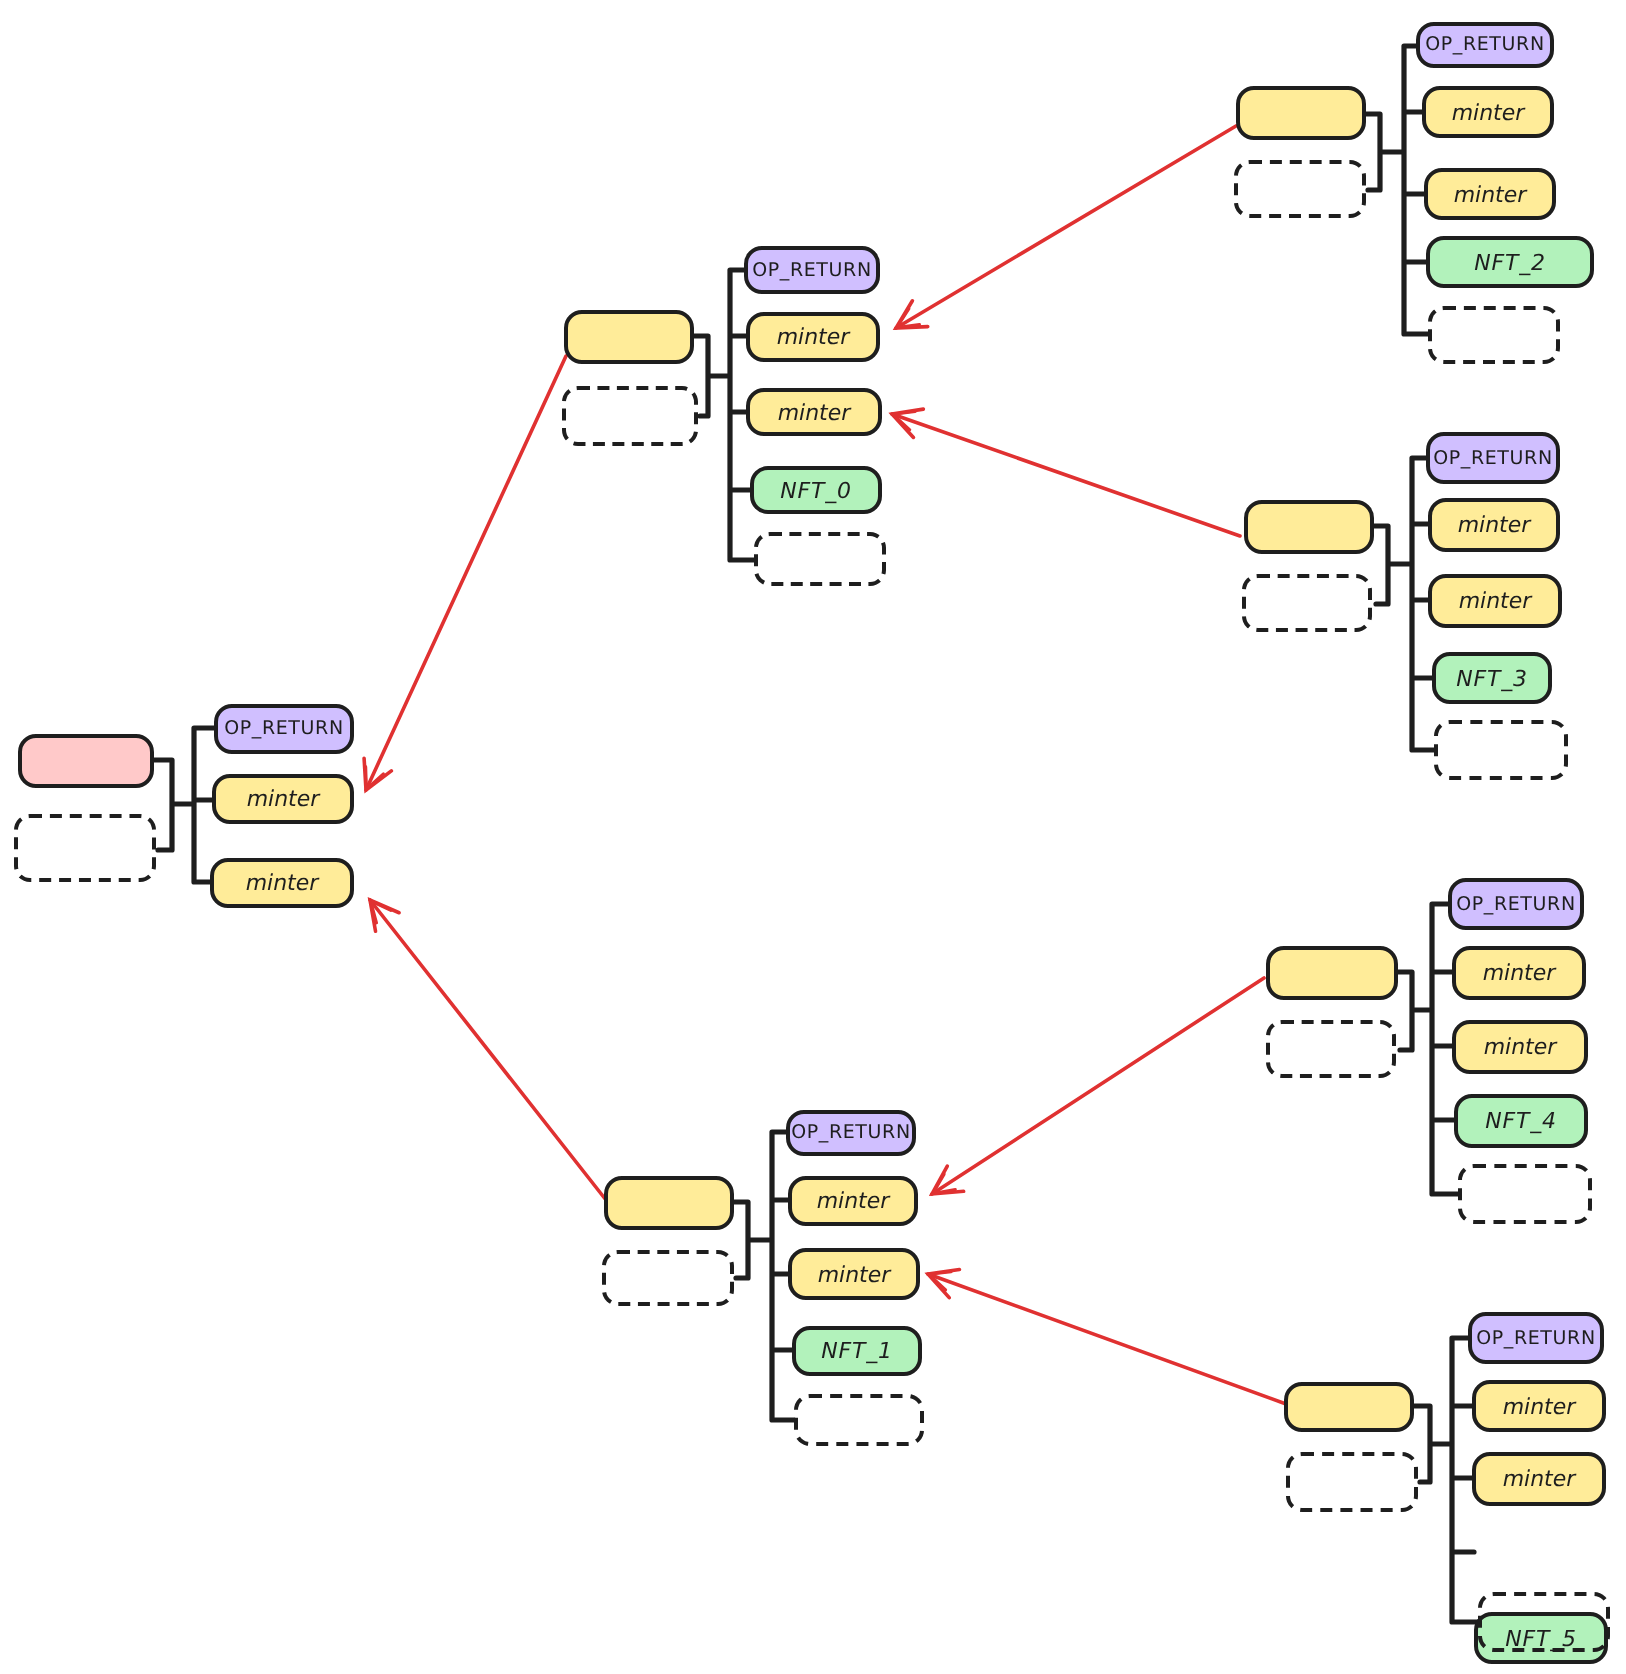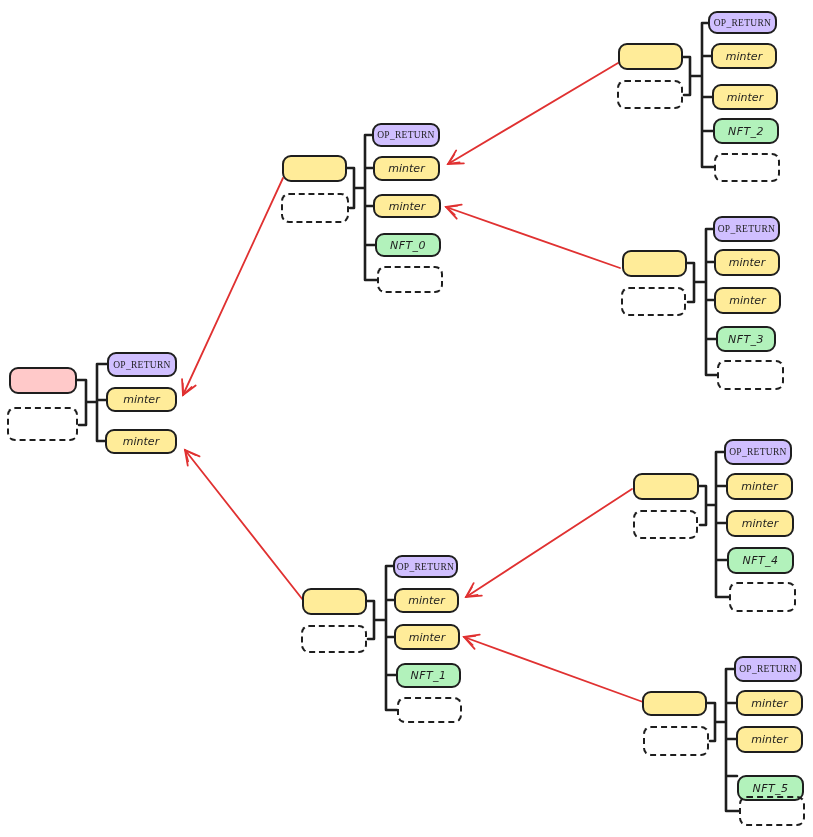--- a/index.html
+++ b/index.html
@@ -6,21 +6,21 @@
   #canvas{position:relative;width:813px;height:837px;background:#ffffff;overflow:hidden;
           font-family:"DejaVu Sans",sans-serif;}
   #wires{position:absolute;left:0;top:0;z-index:1;}
   .box{position:absolute;z-index:2;box-sizing:border-box;
        border:2.4px solid #1e1e1e;border-radius:9px;
        display:flex;align-items:center;justify-content:center;
        font-size:11px;color:#1e1e1e;background:#fff;white-space:nowrap;}
   .dashedbox{border-style:dashed;border-width:2.2px;background:transparent;border-radius:8px;}
   .fill-pink{background:#ffc9c9;}
   .fill-yellow{background:#ffec99;}
-  .fill-purple{background:#d0bfff;font-size:9.5px;letter-spacing:.3px;font-family:Liberation Serif, serif;}
+  .fill-purple{background:#d0bfff;font-size:9.5px;letter-spacing:.3px;}
   .fill-green{background:#b2f2bb;letter-spacing:.4px;font-style:italic;}
   .minterlbl{font-style:italic;}
 </style>
 </head>
 <body>
 
 <div id="canvas">
 
   <svg id="wires" width="813" height="837" viewBox="0 0 813 837">
     <defs>
@@ -70,21 +70,21 @@
   <div class="box fill-yellow minterlbl" style="left:394px;top:588px;width:65px;height:25px">minter</div>
   <div class="box fill-yellow minterlbl" style="left:394px;top:624px;width:66px;height:26px">minter</div>
   <div class="box fill-green" style="left:396px;top:663px;width:65px;height:25px">NFT_1</div>
   <div class="box dashedbox" style="left:397px;top:697px;width:65px;height:26px"></div>
 
   <div class="box fill-yellow" style="left:618px;top:43px;width:65px;height:27px"></div>
   <div class="box dashedbox" style="left:617px;top:80px;width:66px;height:29px"></div>
   <div class="box fill-purple" style="left:708px;top:11px;width:69px;height:23px">OP_RETURN</div>
   <div class="box fill-yellow minterlbl" style="left:711px;top:43px;width:66px;height:26px">minter</div>
   <div class="box fill-yellow minterlbl" style="left:712px;top:84px;width:66px;height:26px">minter</div>
-  <div class="box fill-green" style="left:713px;top:118px;width:66px;height:26px">NFT_2</div>
+  <div class="box fill-green" style="left:713px;top:118px;width:84px;height:26px">NFT_2</div>
   <div class="box dashedbox" style="left:714px;top:153px;width:66px;height:29px"></div>
 
   <div class="box fill-yellow" style="left:622px;top:250px;width:65px;height:27px"></div>
   <div class="box dashedbox" style="left:621px;top:287px;width:65px;height:29px"></div>
   <div class="box fill-purple" style="left:713px;top:216px;width:67px;height:26px">OP_RETURN</div>
   <div class="box fill-yellow minterlbl" style="left:714px;top:249px;width:66px;height:27px">minter</div>
   <div class="box fill-yellow minterlbl" style="left:714px;top:287px;width:67px;height:27px">minter</div>
   <div class="box fill-green" style="left:716px;top:326px;width:60px;height:26px">NFT_3</div>
   <div class="box dashedbox" style="left:717px;top:360px;width:67px;height:30px"></div>
 
@@ -94,16 +94,16 @@
   <div class="box fill-yellow minterlbl" style="left:726px;top:473px;width:67px;height:27px">minter</div>
   <div class="box fill-yellow minterlbl" style="left:726px;top:510px;width:68px;height:27px">minter</div>
   <div class="box fill-green" style="left:727px;top:547px;width:67px;height:27px">NFT_4</div>
   <div class="box dashedbox" style="left:729px;top:582px;width:67px;height:30px"></div>
 
   <div class="box fill-yellow" style="left:642px;top:691px;width:65px;height:25px"></div>
   <div class="box dashedbox" style="left:643px;top:726px;width:66px;height:30px"></div>
   <div class="box fill-purple" style="left:734px;top:656px;width:68px;height:26px">OP_RETURN</div>
   <div class="box fill-yellow minterlbl" style="left:736px;top:690px;width:67px;height:26px">minter</div>
   <div class="box fill-yellow minterlbl" style="left:736px;top:726px;width:67px;height:27px">minter</div>
-  <div class="box fill-green" style="left:737px;top:775px;width:67px;height:26px">NFT_5</div>
+  <div class="box fill-green" style="left:737px;top:806px;width:67px;height:26px">NFT_5</div>
   <div class="box dashedbox" style="left:739px;top:796px;width:66px;height:30px"></div>
 
 </div>
 
 </body></html>

